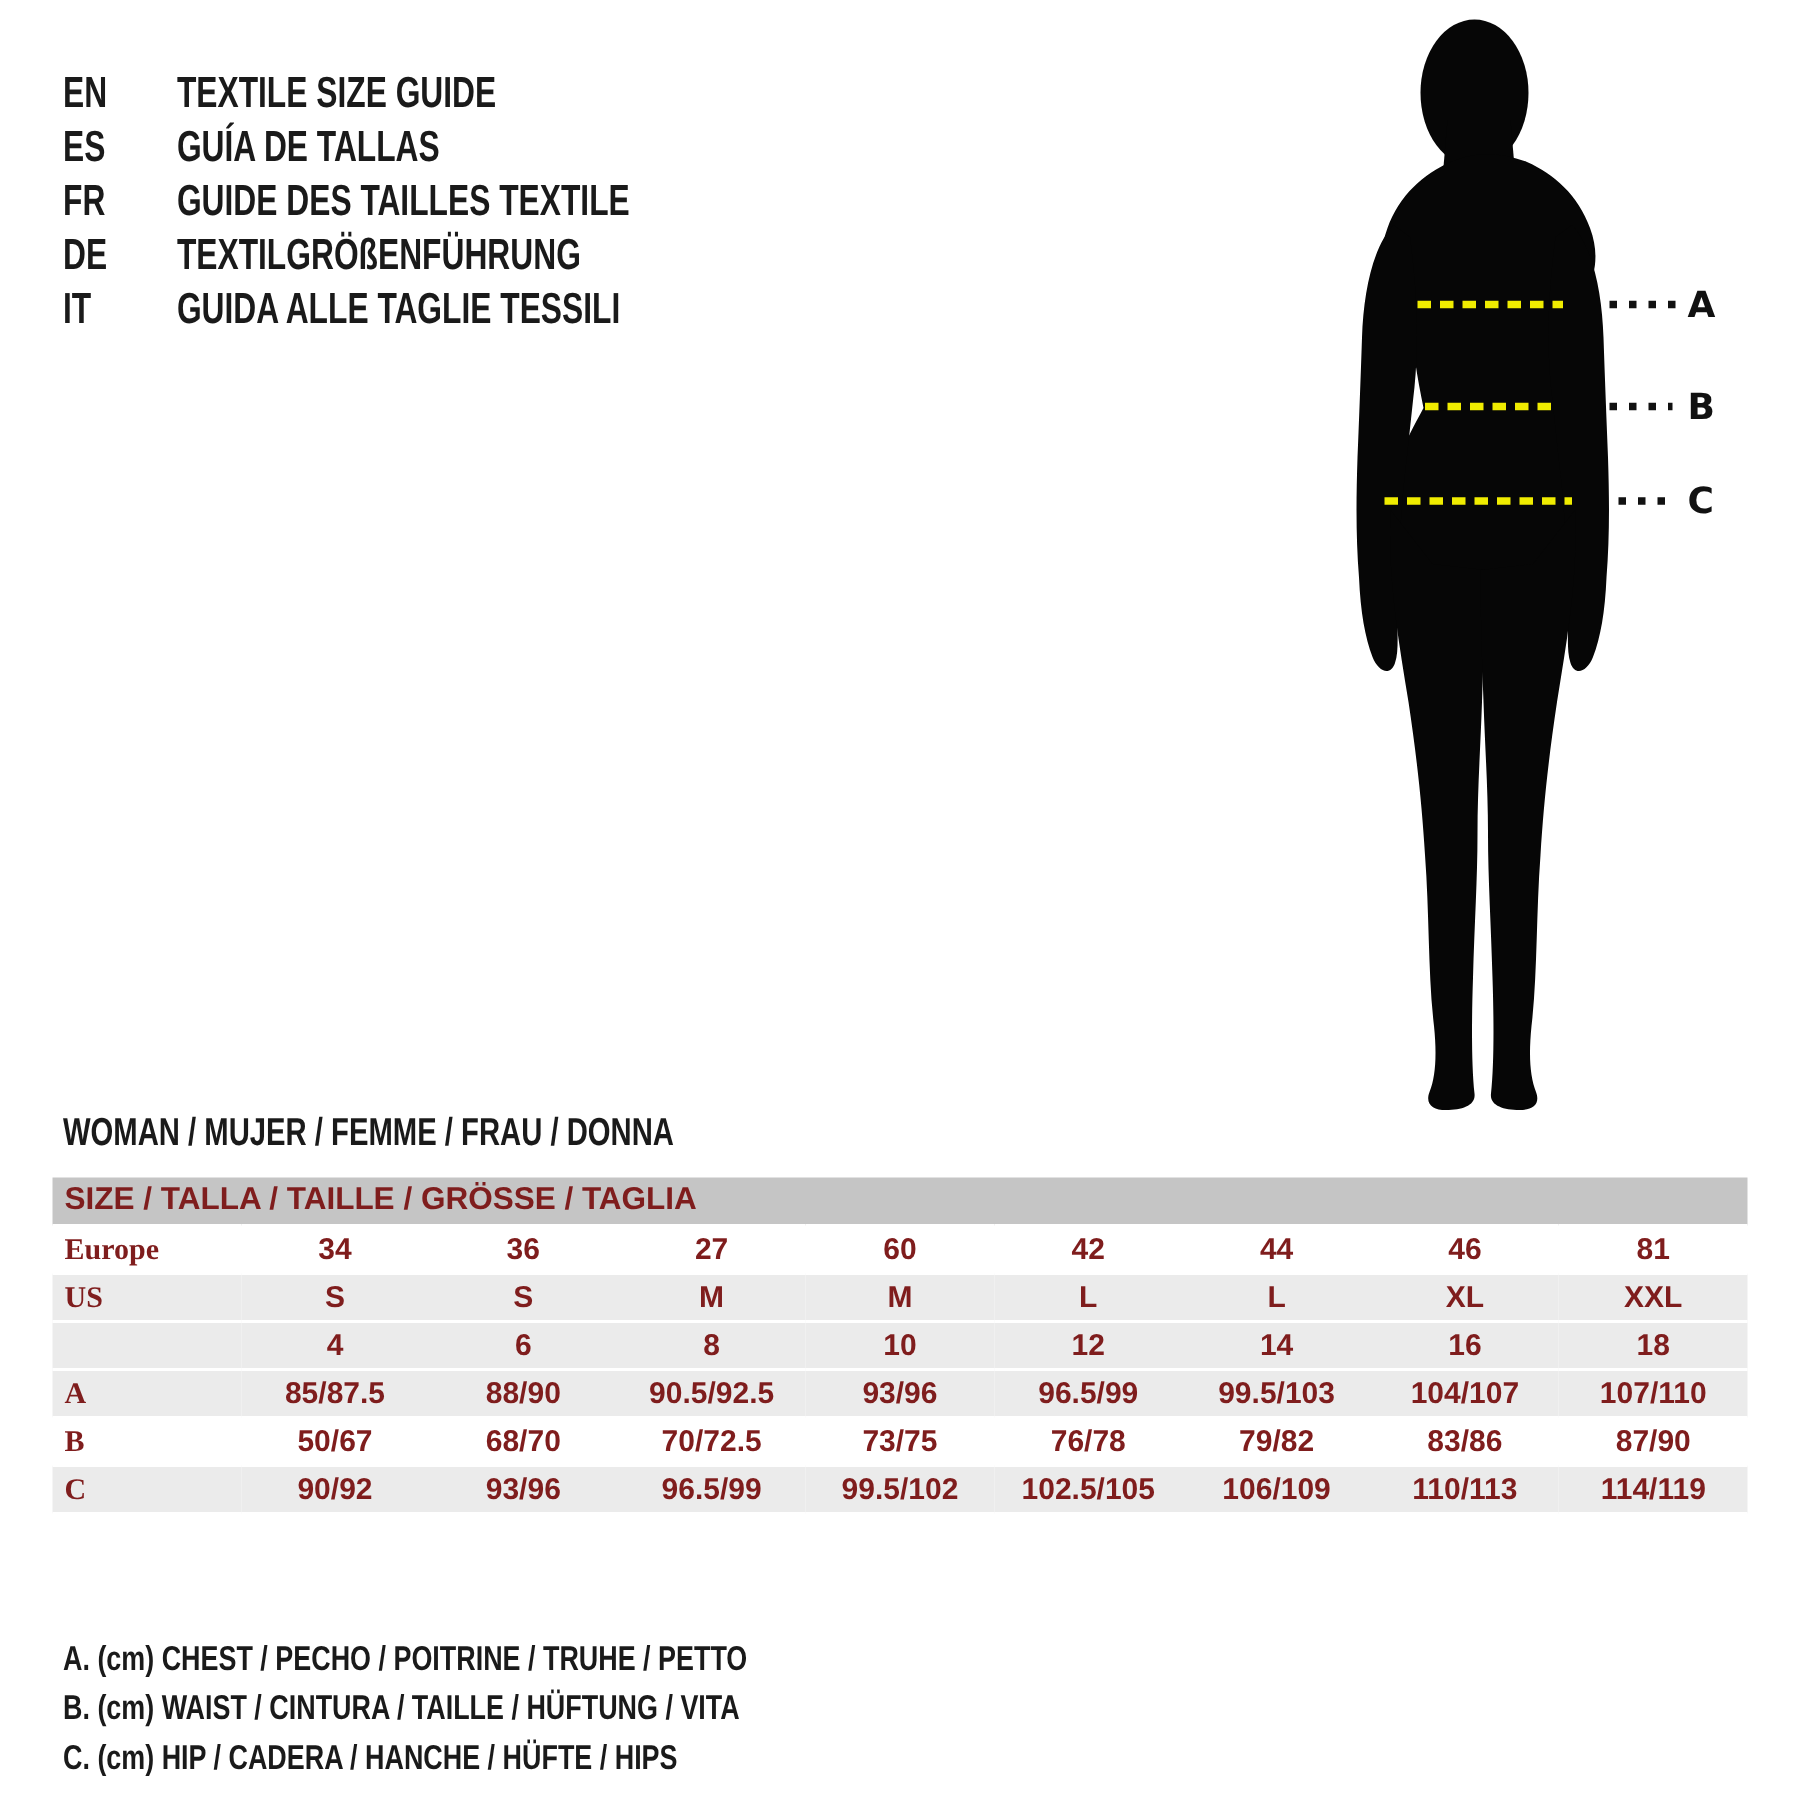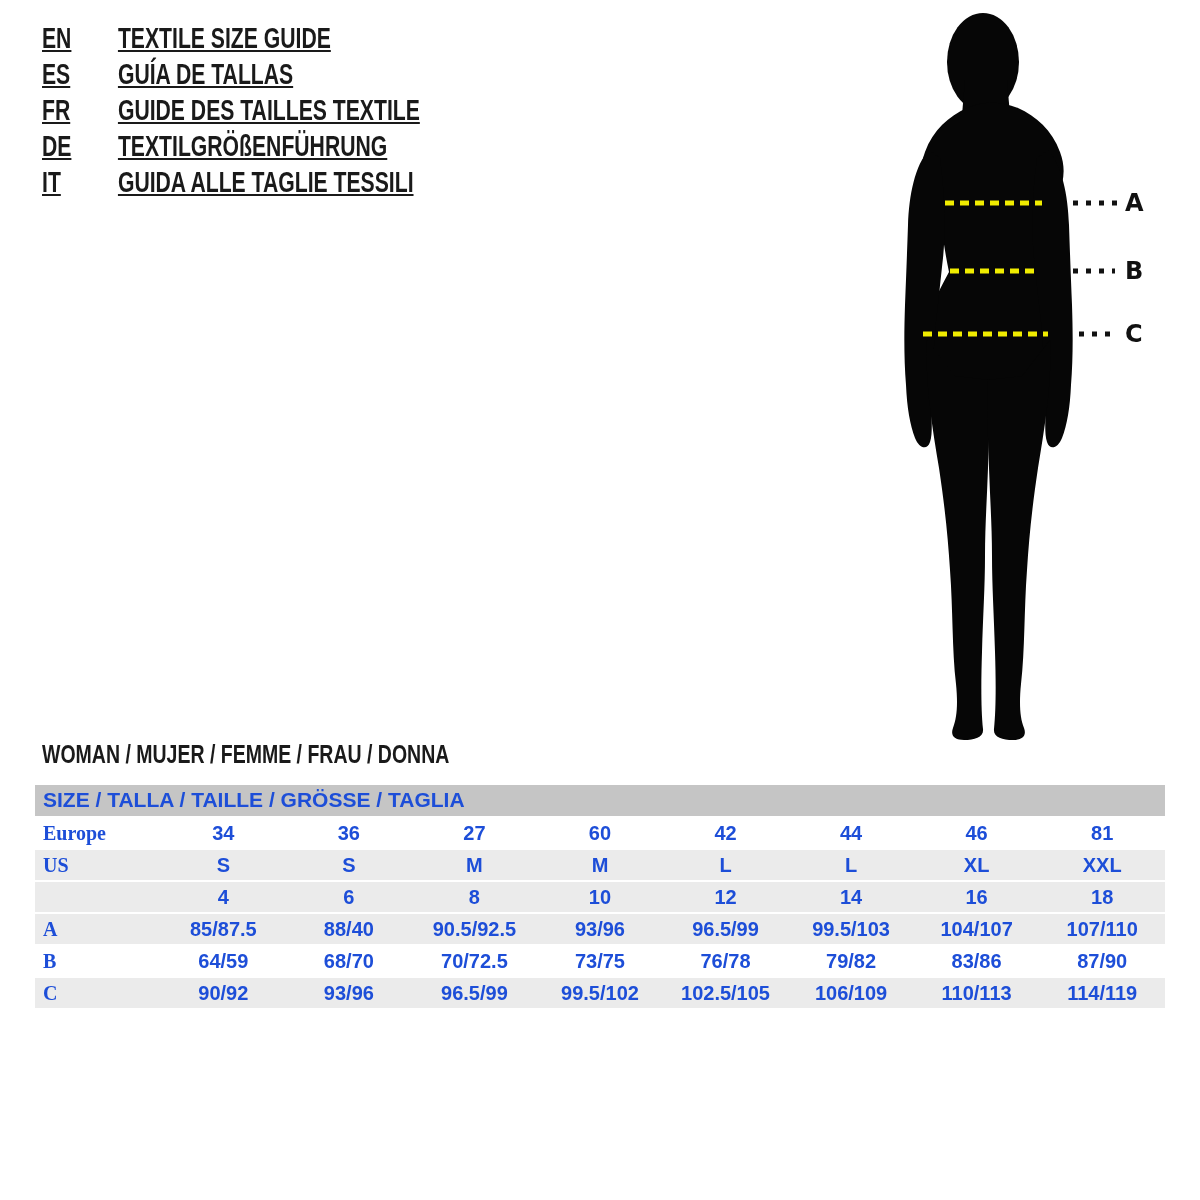--- a/index.html
+++ b/index.html
@@ -3,21 +3,21 @@
 <meta charset="utf-8">
 <style>
   * { margin:0; padding:0; box-sizing:border-box; }
   html,body { background:#ffffff; }
   .page {
     position:relative; width:1200px; height:1200px; background:#ffffff;
     font-family:"Liberation Sans", sans-serif; color:#1a1a1a; overflow:hidden;
   }
 
   
-  .langs { position:absolute; left:42px; top:20px;text-decoration:underline; }
+  .langs { position:absolute; left:42px; top:44px; }
   .lang-row {
     display:flex; white-space:nowrap; font-weight:bold; font-size:29px;
     line-height:36px; transform:scaleX(0.73); transform-origin:left top;
   }
   .lang-code { display:inline-block; width:104px; }
 
   
   .figure-wrap { position:absolute; left:895px; top:10px; width:265px; height:735px; }
   .figure-wrap svg { display:block; width:100%; height:100%; }
   .marker-letter { font-family:"DejaVu Sans", sans-serif; font-size:24px; font-weight:bold; fill:#111; }
@@ -25,21 +25,21 @@
   
   .section-heading {
     position:absolute; left:42px; top:739px; font-size:26px; font-weight:bold;
     white-space:nowrap; transform:scaleX(0.75); transform-origin:left top;
   }
 
   
   .size-table {
     position:absolute; left:35px; top:785px; width:1130px;
     border-collapse:collapse; table-layout:fixed;
-    font-size:20px; font-weight:bold; color:#1d4ed8;
+    font-size:20px; font-weight:bold; color:#7f1d1d;
   }
   .size-table th {
     background:#c5c5c5; text-align:left; font-size:21px; font-weight:bold;
     height:32px; padding:2px 0 2px 8px; border-bottom:3px solid #ffffff;
   }
   .size-table td { height:32px; text-align:center; border-bottom:2px solid #ffffff; padding:1px 0; }
   .size-table td.row-label { text-align:left; padding-left:8px; width:160px;font-family:Liberation Serif, serif; }
   .size-table tr.shaded { background:#ebebeb; }
 
   
@@ -195,31 +195,31 @@
       <td>8</td>
       <td>10</td>
       <td>12</td>
       <td>14</td>
       <td>16</td>
       <td>18</td>
     </tr>
     <tr class="shaded">
       <td class="row-label">A</td>
       <td>85/87.5</td>
-      <td>88/40</td>
+      <td>88/90</td>
       <td>90.5/92.5</td>
       <td>93/96</td>
       <td>96.5/99</td>
       <td>99.5/103</td>
       <td>104/107</td>
       <td>107/110</td>
     </tr>
     <tr>
       <td class="row-label">B</td>
-      <td>64/59</td>
+      <td>50/67</td>
       <td>68/70</td>
       <td>70/72.5</td>
       <td>73/75</td>
       <td>76/78</td>
       <td>79/82</td>
       <td>83/86</td>
       <td>87/90</td>
     </tr>
     <tr class="shaded">
       <td class="row-label">C</td>
@@ -228,14 +228,19 @@
       <td>96.5/99</td>
       <td>99.5/102</td>
       <td>102.5/105</td>
       <td>106/109</td>
       <td>110/113</td>
       <td>114/119</td>
     </tr>
   </tbody>
     </table>
 
+  <div class="legend">
+    <div class="legend-line">A. (cm) CHEST / PECHO / POITRINE / TRUHE / PETTO</div>
+    <div class="legend-line">B. (cm) WAIST / CINTURA / TAILLE / HÜFTUNG / VITA</div>
+    <div class="legend-line">C. (cm) HIP / CADERA / HANCHE / HÜFTE / HIPS</div>
+  </div>
 
 </div>
 
 </body></html>

